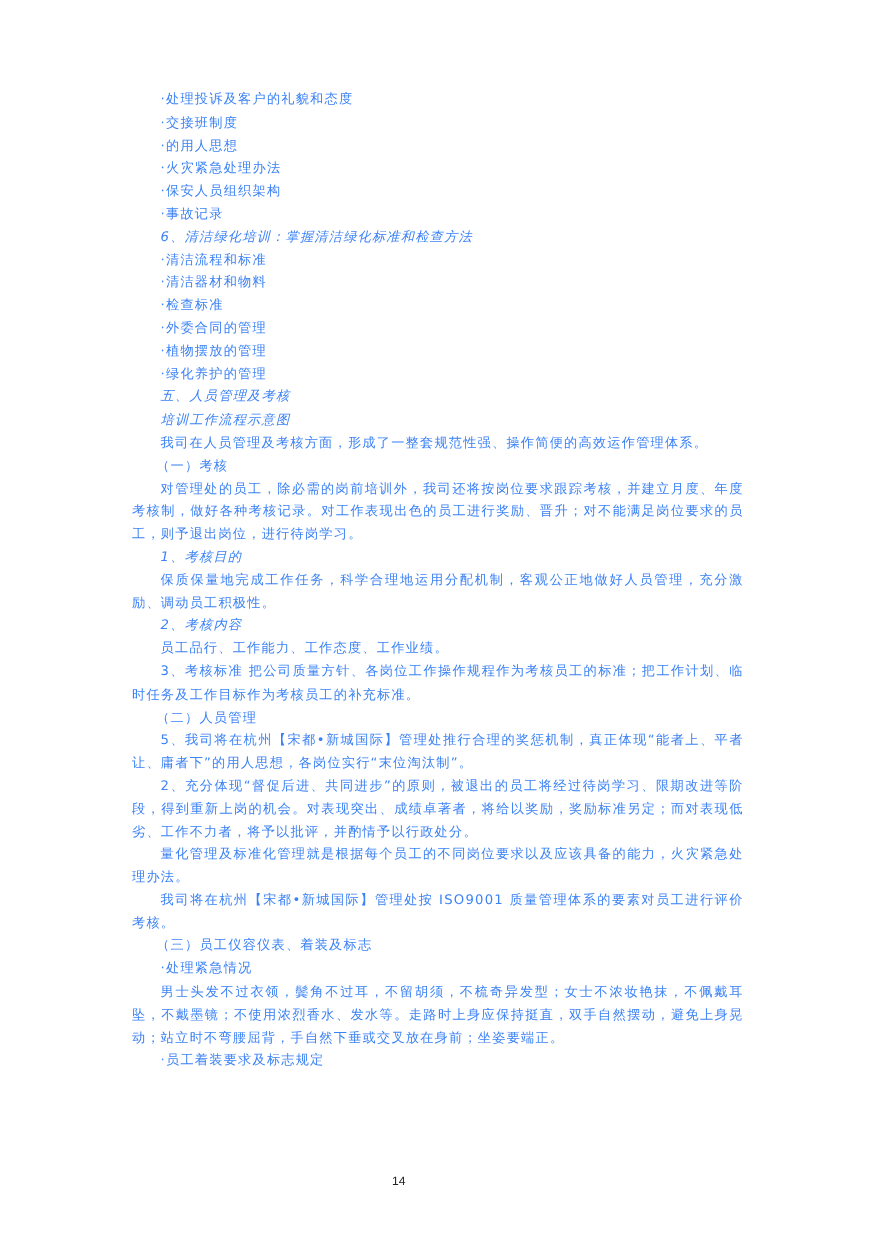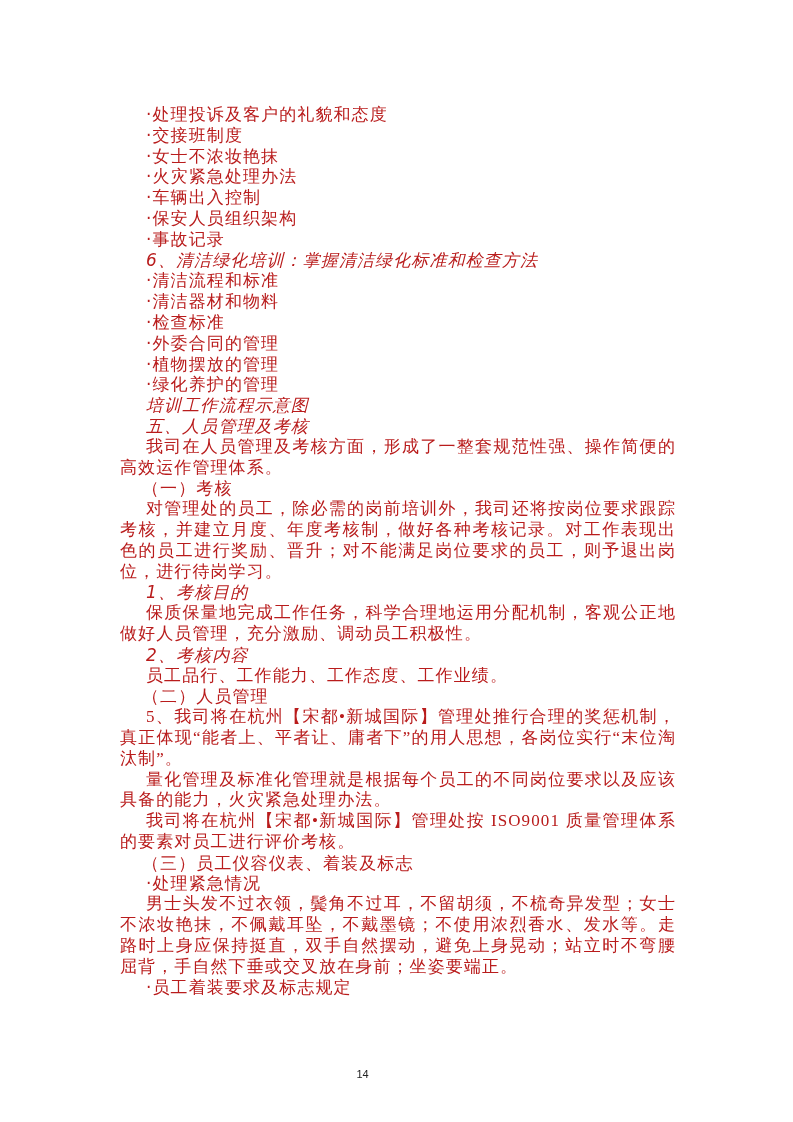--- a/index.html
+++ b/index.html
@@ -1,61 +1,62 @@
 <!DOCTYPE html>
 <html><head>
   <meta charset="utf-8">
   <style>
     html, body { margin: 0; padding: 0; background: #ffffff; }
     body { width: 793px; height: 1122px; position: relative; overflow: hidden; }
     .page {
-      position: absolute; left: 120px; top: 104px; width: 556px;
+      position: absolute; left: 120px; top: 80px; width: 556px;
       font-family: "DejaVu Sans", sans-serif;
-      font-size: 17px; color: #b91c1c; line-height: 20.8px;
+      font-size: 12px; color: #3b82f6; line-height: 20.8px;
       letter-spacing: 1.1px;
     }
     .p { margin: 0; text-align: justify; text-justify: inter-character; }
     .bullet { padding-left: 26px; }
-    .ind { text-indent: 26px; font-family: Liberation Serif, serif; }
+    .ind { text-indent: 26px; }
     .h2 { padding-left: 26px; font-style: italic; }
     .paren { padding-left: 22px; }
     .pagenum {
       position: absolute; left: 0; width: 725px; top: 1068px; text-align: center;
       font-family: "Liberation Sans", sans-serif; font-size: 11px; color: #222;
     }
   </style>
 </head>
 <body>
 
 <div class="page">
   <p class="p bullet">·处理投诉及客户的礼貌和态度</p>
   <p class="p bullet">·交接班制度</p>
-  <p class="p bullet">·女士不浓妆艳抹</p>
+  <p class="p bullet">·的用人思想</p>
   <p class="p bullet">·火灾紧急处理办法</p>
-  <p class="p bullet">·车辆出入控制</p>
   <p class="p bullet">·保安人员组织架构</p>
   <p class="p bullet">·事故记录</p>
   <p class="p h2">6、清洁绿化培训：掌握清洁绿化标准和检查方法</p>
   <p class="p bullet">·清洁流程和标准</p>
   <p class="p bullet">·清洁器材和物料</p>
   <p class="p bullet">·检查标准</p>
   <p class="p bullet">·外委合同的管理</p>
   <p class="p bullet">·植物摆放的管理</p>
   <p class="p bullet">·绿化养护的管理</p>
+  <p class="p h2">五、人员管理及考核</p>
   <p class="p h2">培训工作流程示意图</p>
-  <p class="p h2">五、人员管理及考核</p>
   <p class="p ind">我司在人员管理及考核方面，形成了一整套规范性强、操作简便的高效运作管理体系。</p>
   <p class="p paren">（一）考核</p>
   <p class="p ind">对管理处的员工，除必需的岗前培训外，我司还将按岗位要求跟踪考核，并建立月度、年度考核制，做好各种考核记录。对工作表现出色的员工进行奖励、晋升；对不能满足岗位要求的员工，则予退出岗位，进行待岗学习。</p>
   <p class="p h2">1、考核目的</p>
   <p class="p ind">保质保量地完成工作任务，科学合理地运用分配机制，客观公正地做好人员管理，充分激励、调动员工积极性。</p>
   <p class="p h2">2、考核内容</p>
   <p class="p ind">员工品行、工作能力、工作态度、工作业绩。</p>
+  <p class="p ind">3、考核标准 把公司质量方针、各岗位工作操作规程作为考核员工的标准；把工作计划、临时任务及工作目标作为考核员工的补充标准。</p>
   <p class="p paren">（二）人员管理</p>
   <p class="p ind">5、我司将在杭州【宋都•新城国际】管理处推行合理的奖惩机制，真正体现“能者上、平者让、庸者下”的用人思想，各岗位实行“末位淘汰制”。</p>
+  <p class="p ind">2、充分体现“督促后进、共同进步”的原则，被退出的员工将经过待岗学习、限期改进等阶段，得到重新上岗的机会。对表现突出、成绩卓著者，将给以奖励，奖励标准另定；而对表现低劣、工作不力者，将予以批评，并酌情予以行政处分。</p>
   <p class="p ind">量化管理及标准化管理就是根据每个员工的不同岗位要求以及应该具备的能力，火灾紧急处理办法。</p>
   <p class="p ind">我司将在杭州【宋都•新城国际】管理处按 ISO9001 质量管理体系的要素对员工进行评价考核。</p>
   <p class="p paren">（三）员工仪容仪表、着装及标志</p>
   <p class="p bullet">·处理紧急情况</p>
   <p class="p ind">男士头发不过衣领，鬓角不过耳，不留胡须，不梳奇异发型；女士不浓妆艳抹，不佩戴耳坠，不戴墨镜；不使用浓烈香水、发水等。走路时上身应保持挺直，双手自然摆动，避免上身晃动；站立时不弯腰屈背，手自然下垂或交叉放在身前；坐姿要端正。</p>
   <p class="p bullet">·员工着装要求及标志规定</p>
 </div>
 
 <div class="pagenum">14</div>
 

